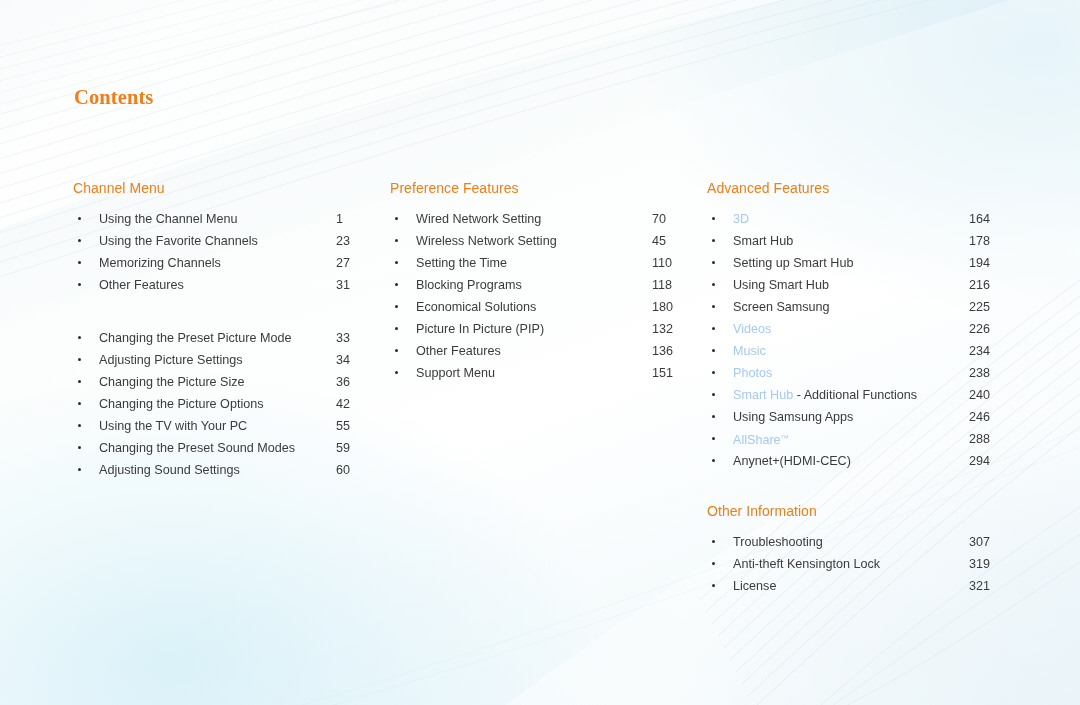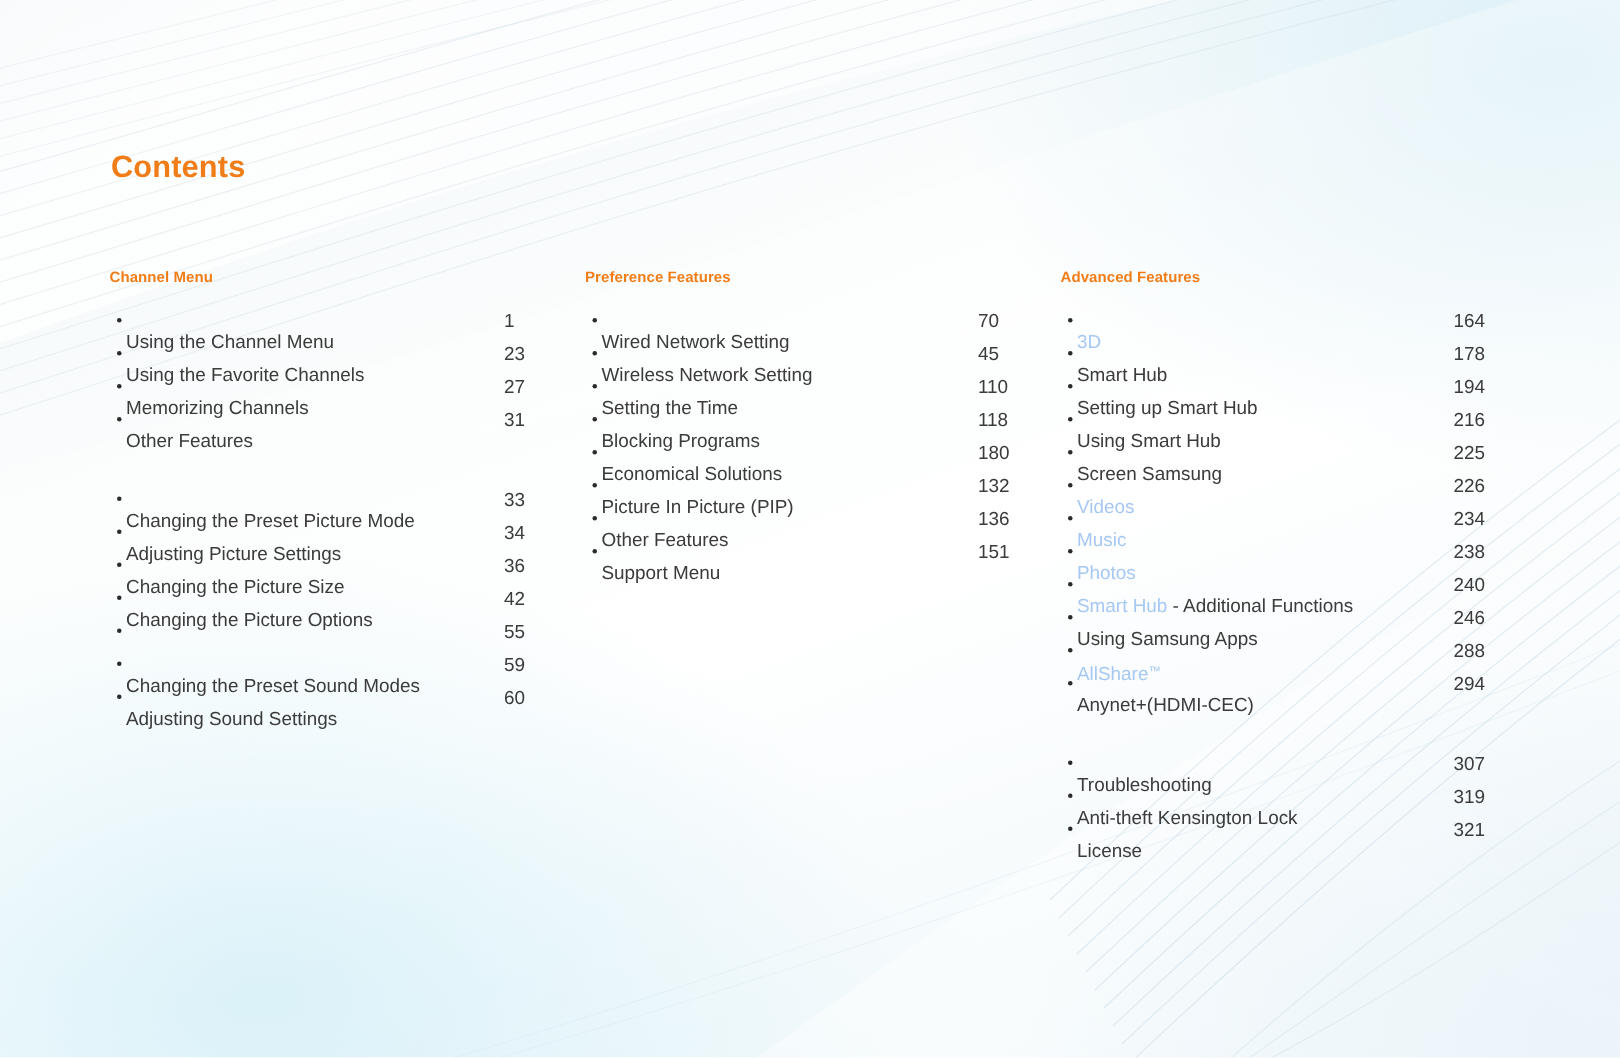--- a/index.html
+++ b/index.html
@@ -38,41 +38,42 @@
 
   
   .content {
     position: absolute;
     inset: 0;
   }
 
   .page-title {
     position: absolute;
     left: 74px;
-    top: 100px;
+    top: 86px;
     font-size: 20.5px;
     font-weight: bold;
     color: #f07d17;
     letter-spacing: 0.1px;
+    font-family: Liberation Serif, serif;
   }
 
   .column {
     position: absolute;
     top: 180px;
   }
   .col-1 { left: 73px;  width: 300px; }
   .col-2 { left: 390px; width: 300px; }
   .col-3 { left: 707px; width: 300px; }
 
   .section { position: relative; }
   .section + .section { margin-top: 31px; }
 
   .section-title {
-    font-size: 10px;
-    font-weight: bold;
+    font-size: 14px;
+    font-weight: normal;
     color: #f07d17;
     margin: 0 0 12px 0;
     letter-spacing: 0.05px;
   }
 
   .toc-list {
     list-style: none;
     margin: 0;
     padding: 0;
   }
@@ -91,23 +92,22 @@
     left: 5px;
     top: 9px;
     width: 3.2px;
     height: 3.2px;
     border-radius: 50%;
     background: #2b2b2b;
   }
 
   .toc-label {
     position: absolute;
-    left: 11px;
+    left: 26px;
     top: 0;
-    margin-top: 14px;
   }
 
   .toc-page {
     position: absolute;
     top: 0;
     font-size: 12.6px;
     color: #3b3b3b;
   }
   .col-1 .toc-page { left: 263px; }
   .col-2 .toc-page { left: 262px; }
@@ -246,20 +246,21 @@
               <span class="toc-label plain">Changing the Picture Size</span>
               <span class="toc-page">36</span>
             </li>
             <li class="toc-item">
               <span class="toc-bullet"></span>
               <span class="toc-label plain">Changing the Picture Options</span>
               <span class="toc-page">42</span>
             </li>
             <li class="toc-item">
               <span class="toc-bullet"></span>
+              <span class="toc-label plain">Using the TV with Your PC</span>
               <span class="toc-page">55</span>
             </li>
             <li class="toc-item">
               <span class="toc-bullet"></span>
               <span class="toc-label plain">Changing the Preset Sound Modes</span>
               <span class="toc-page">59</span>
             </li>
             <li class="toc-item">
               <span class="toc-bullet"></span>
               <span class="toc-label plain">Adjusting Sound Settings</span>
@@ -375,20 +376,21 @@
               <span class="toc-page">288</span>
             </li>
             <li class="toc-item">
               <span class="toc-bullet"></span>
               <span class="toc-label plain">Anynet+(HDMI-CEC)</span>
               <span class="toc-page">294</span>
             </li>
           </ul>
         </div>
         <div class="section">
+          <div class="section-title">Other Information</div>
           <ul class="toc-list">
             <li class="toc-item">
               <span class="toc-bullet"></span>
               <span class="toc-label plain">Troubleshooting</span>
               <span class="toc-page">307</span>
             </li>
             <li class="toc-item">
               <span class="toc-bullet"></span>
               <span class="toc-label plain">Anti-theft Kensington Lock</span>
               <span class="toc-page">319</span>

